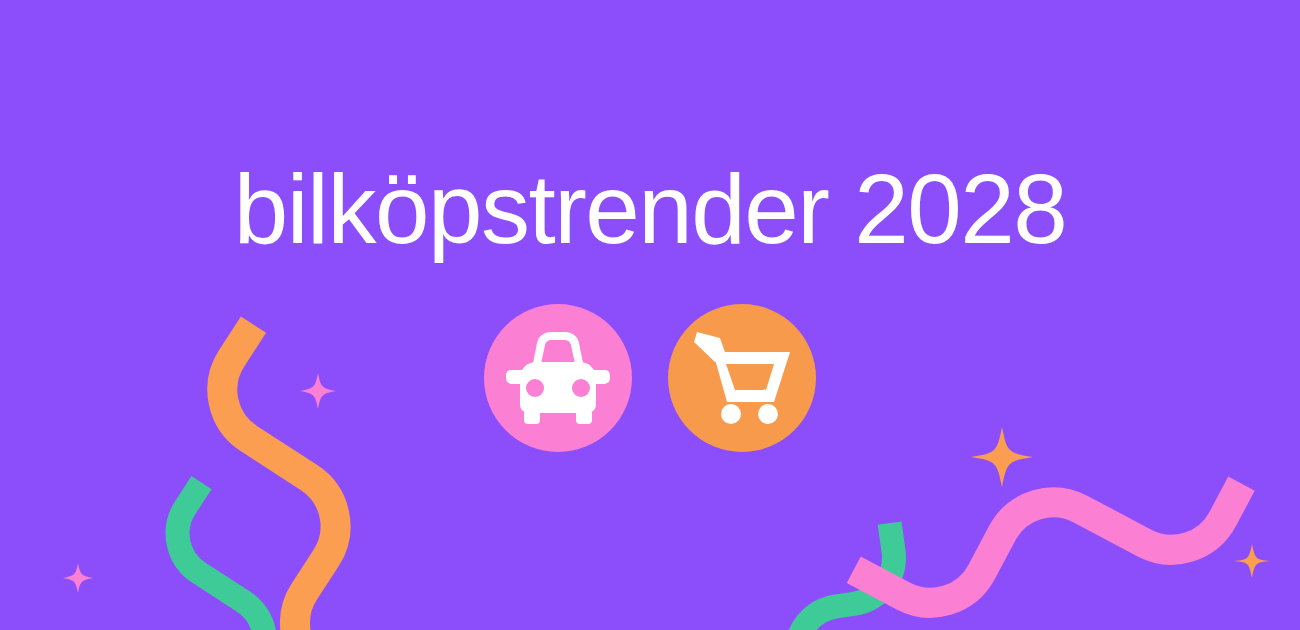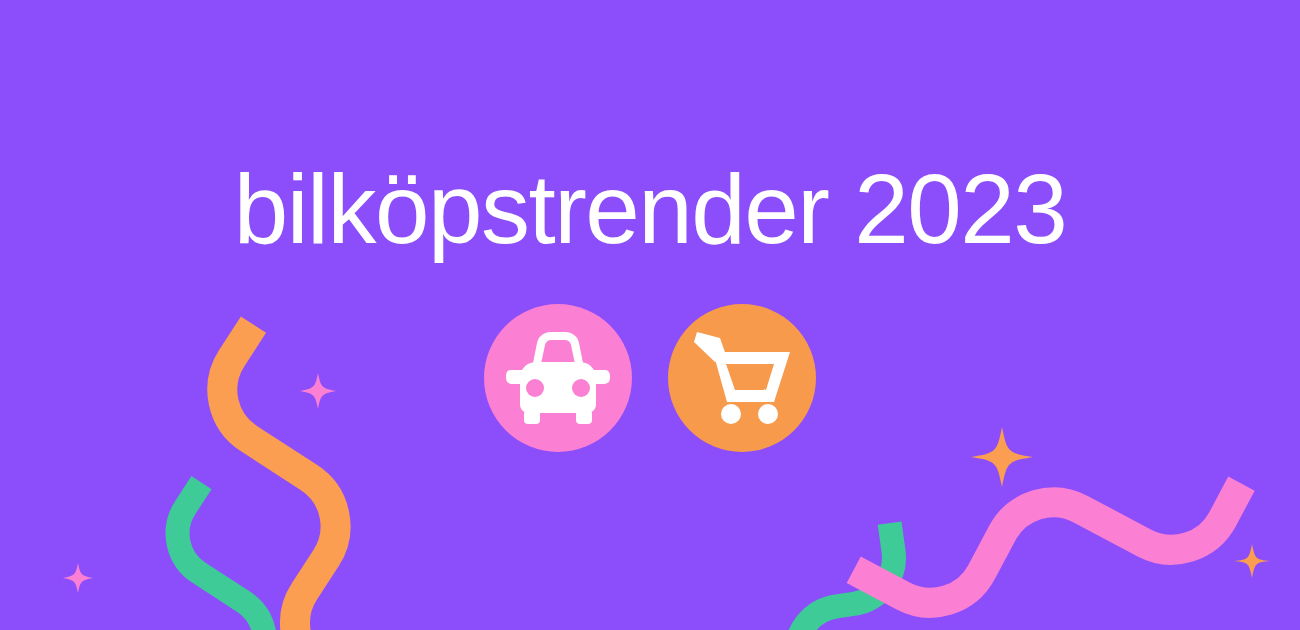--- a/index.html
+++ b/index.html
@@ -115,21 +115,21 @@
 
     <path fill="#fb7fd2" d="M 318,373 C 321,387.5 321.5,388 336,391 C 321.5,394 321,394.5 318,409 C 315,394.5 314.5,394 300,391 C 314.5,388 315,387.5 318,373 Z"></path>
 
     <path fill="#fb9e51" d="M 1002,427 C 1007,452 1008,453 1033,457 C 1008,461 1007,462 1002,487 C 997,462 996,461 971,457 C 996,453 997,452 1002,427 Z"></path>
 
     <path fill="#fb9e51" d="M 1252,544 C 1255,559 1255.5,559.5 1270,561 C 1255.5,562.5 1255,563 1252,578 C 1249,563 1248.5,562.5 1234,561 C 1248.5,559.5 1249,559 1252,544 Z"></path>
   </svg>
 
   <div id="content">
 
-    <h1 id="page-title">bilköpstrender 2023</h1>
+    <h1 id="page-title">bilköpstrender 2028</h1>
 
     <div id="badge-row">
 
       <div class="badge" style="background:#fb7fd2;">
         <span>
           <svg width="104" height="100" viewBox="0 0 104 100" aria-hidden="true">
 
             <path fill="#ffffff" d="M 26,40
                      L 31,15
                      C 32.5,8 38,4 45,4

